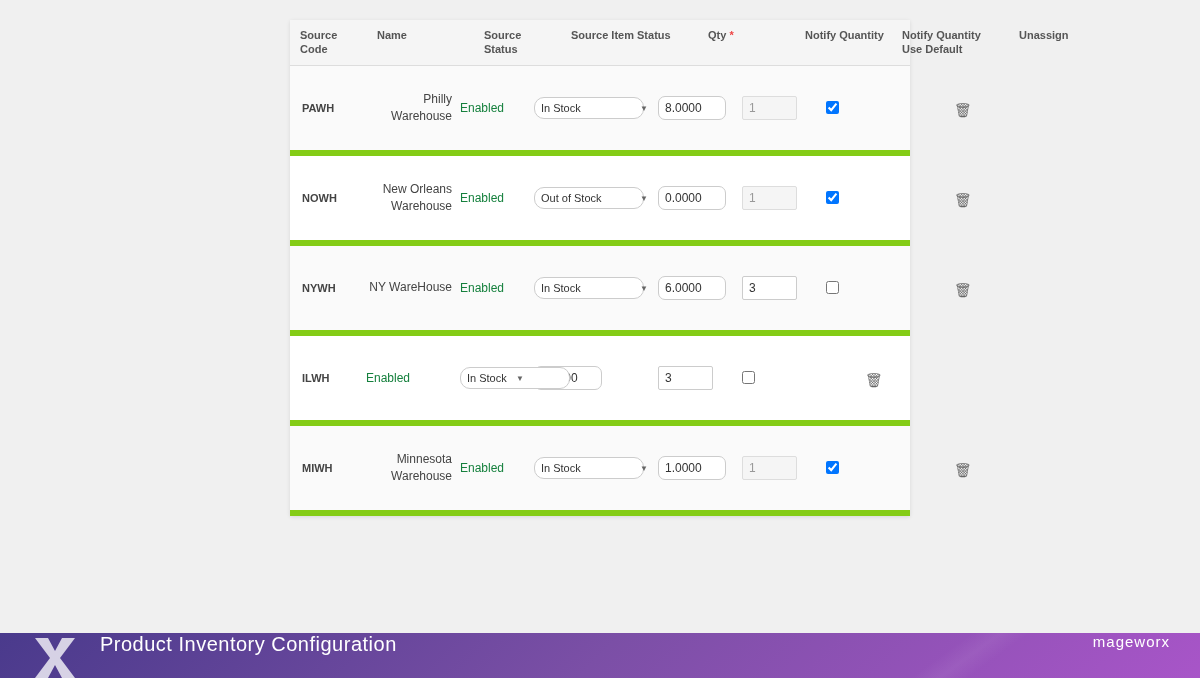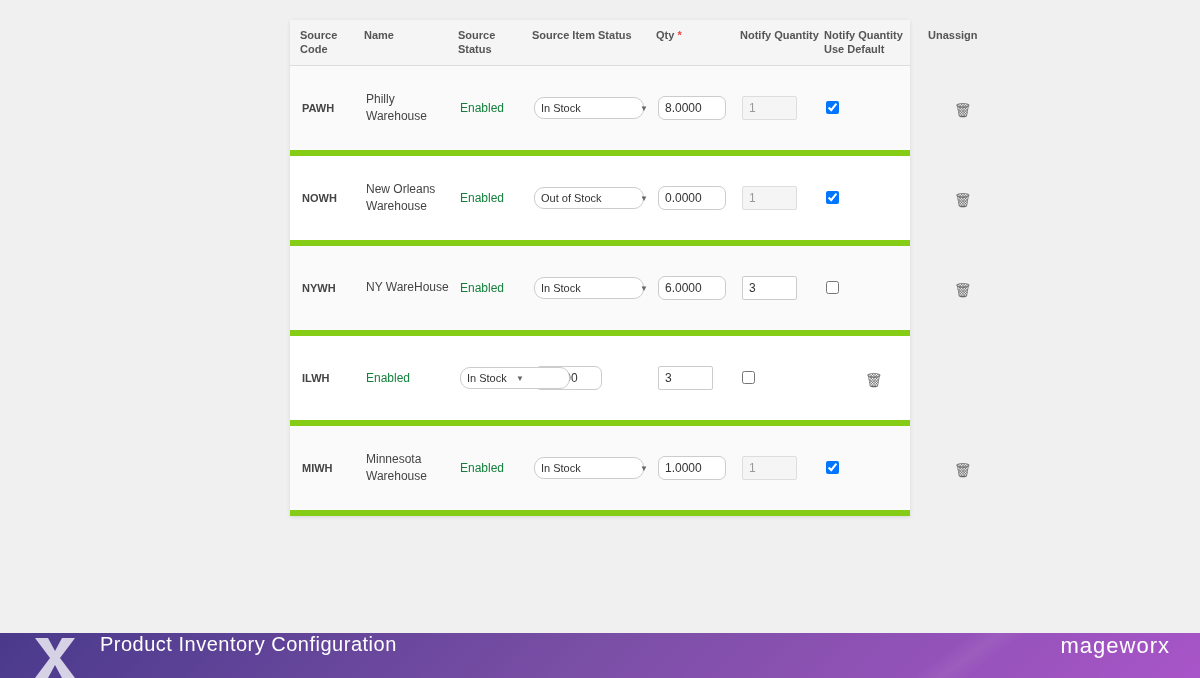--- a/index.html
+++ b/index.html
@@ -28,21 +28,21 @@
       width: 620px;
       box-shadow: 0 1px 4px rgba(0,0,0,0.1);
     }
 
     .table-header {
       display: grid;
       grid-template-columns: 60px 90px 70px 120px 80px 80px 100px 70px;
       background: #f5f5f5;
       border-bottom: 1px solid #ddd;
       padding: 8px 10px;
-      gap: 4px;
+      gap: 17px;
     }
 
     .header-cell {
       font-size: 11px;
       color: #555;
       font-weight: 600;
       line-height: 1.3;
     }
 
     .table-row {
@@ -70,20 +70,21 @@
     .cell-code {
       font-weight: 600;
       font-size: 11px;
       color: #444;
     }
 
     .cell-name {
       font-size: 12px;
       color: #444;
       line-height: 1.4;
+      text-align: right;
     }
 
     .cell-status {
       font-size: 12px;
       color: #15803d;
     }
 
     .select-wrapper {
       position: relative;
       display: inline-block;
@@ -175,21 +176,21 @@
     .footer-title {
       color: #fff;
       font-size: 20px;
       font-weight: 300;
       letter-spacing: 0.5px;
       flex: 1;
     }
 
     .footer-brand {
       color: #fff;
-      font-size: 22px;
+      font-size: 15px;
       font-weight: 700;
       letter-spacing: 1px;
     }
 
     .footer-brand span {
       font-weight: 300;
     }
 
     .footer-decoration {
       position: absolute;

